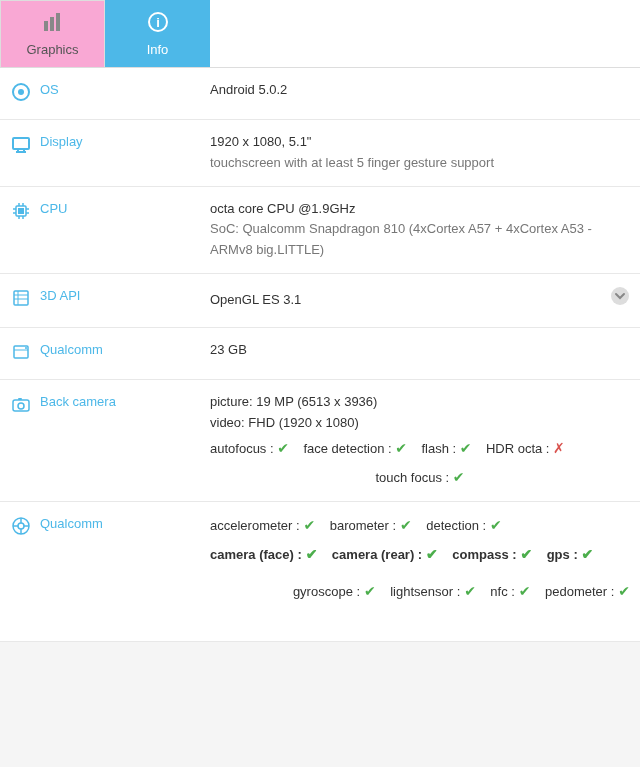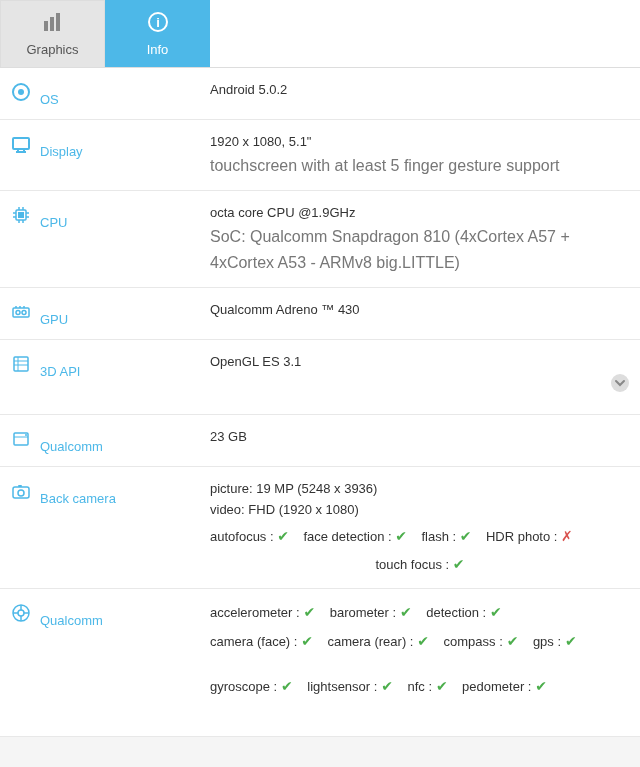--- a/index.html
+++ b/index.html
@@ -45,64 +45,64 @@
     }
     .info-table td {
       padding: 12px 10px;
       vertical-align: top;
     }
     .label-cell-td {
       width: 200px;
     }
     .label-inner {
       display: flex;
-      align-items: flex-end;
+      align-items: flex-start;
       gap: 8px;
       color: #4db8e8;
       font-size: 13px;
       padding-top: 2px;
     }
     .label-icon {
       font-size: 18px;
       color: #4db8e8;
       min-width: 22px;
       text-align: center;
     }
     .value-cell {
       color: #333;
       font-size: 13px;
       line-height: 1.6;
     }
     .value-cell .sub {
       color: #777;
-      font-size: 16px;
+      font-size: 13px;
     }
     .check-green { color: #4cae4c; font-size: 14px; }
     .check-red { color: #d9534f; font-size: 14px; }
     .feature-line { margin-bottom: 6px; }
     .feature-line:last-child { margin-bottom: 0; }
 
     .dropdown-arrow {
       margin-left: auto;
       color: #aaa;
       font-size: 18px;
       align-self: center;
     }
 
     .value-row-flex {
       display: flex;
-      flex-direction: column;
+      align-items: center;
     }
   </style>
 </head>
 <body>
 
 <div>
   <div class="tabs">
-    <div class="tab" style="background:#e5e5e5; color:#555; border:1px solid #ddd; border-bottom:none;">
+    <div class="tab" style="background:#f9a8d4; color:#555; border:1px solid #ddd; border-bottom:none;">
       <span class="tab-icon">
         <svg width="22" height="22" viewBox="0 0 22 22" fill="none">
           <rect x="2" y="10" width="4" height="10" fill="#888"></rect>
           <rect x="8" y="6" width="4" height="14" fill="#888"></rect>
           <rect x="14" y="2" width="4" height="18" fill="#888"></rect>
         </svg>
       </span>
       <span class="tab-label">Graphics</span>
     </div>
     <div class="tab active">
@@ -176,40 +176,20 @@
           </span>
           <span>CPU</span>
         </div>
       </td>
       <td class="value-cell">
         <div>octa core CPU @1.9GHz</div>
         <div class="sub">SoC: Qualcomm Snapdragon 810 (4xCortex A57 + 4xCortex A53 - ARMv8 big.LITTLE)</div>
       </td>
     </tr>
 
-    <tr>
-      <td class="label-cell-td">
-        <div class="label-inner">
-          <span class="label-icon">
-            <svg width="20" height="20" viewBox="0 0 20 20">
-              <rect x="2" y="6" width="16" height="9" rx="1" stroke="#4db8e8" stroke-width="1.5" fill="none"></rect>
-              <circle cx="7" cy="10.5" r="2" stroke="#4db8e8" stroke-width="1.5" fill="none"></circle>
-              <circle cx="13" cy="10.5" r="2" stroke="#4db8e8" stroke-width="1.5" fill="none"></circle>
-              <line x1="5" y1="4" x2="5" y2="6" stroke="#4db8e8" stroke-width="1.5"></line>
-              <line x1="9" y1="4" x2="9" y2="6" stroke="#4db8e8" stroke-width="1.5"></line>
-              <line x1="13" y1="4" x2="13" y2="6" stroke="#4db8e8" stroke-width="1.5"></line>
-            </svg>
-          </span>
-          <span>GPU</span>
-        </div>
-      </td>
-      <td class="value-cell">
-        <span>Qualcomm Adreno ™ 430</span>
-      </td>
-    </tr>
 
     <tr>
       <td class="label-cell-td">
         <div class="label-inner">
           <span class="label-icon">
             <svg width="20" height="20" viewBox="0 0 20 20">
               <rect x="3" y="3" width="14" height="14" rx="1" stroke="#4db8e8" stroke-width="1.5" fill="none"></rect>
               <line x1="3" y1="7" x2="17" y2="7" stroke="#4db8e8" stroke-width="1"></line>
               <line x1="3" y1="11" x2="17" y2="11" stroke="#4db8e8" stroke-width="1"></line>
               <line x1="7" y1="3" x2="7" y2="17" stroke="#4db8e8" stroke-width="1"></line>
@@ -257,33 +237,33 @@
             <svg width="20" height="20" viewBox="0 0 20 20">
               <rect x="2" y="6" width="16" height="11" rx="2" stroke="#4db8e8" stroke-width="1.5" fill="none"></rect>
               <circle cx="10" cy="12" r="3" stroke="#4db8e8" stroke-width="1.5" fill="none"></circle>
               <rect x="7" y="4" width="4" height="2" rx="1" fill="#4db8e8"></rect>
             </svg>
           </span>
           <span>Back camera</span>
         </div>
       </td>
       <td class="value-cell">
-        <div>picture: 19 MP (5248 x 3936)</div>
+        <div>picture: 19 MP (6513 x 3936)</div>
         <div>video: FHD (1920 x 1080)</div>
         <div class="feature-line" style="margin-top:4px;">
           <span>autofocus :</span>
           <span class="check-green"> ✔</span>
           &nbsp;&nbsp;
           <span>face detection :</span>
           <span class="check-green"> ✔</span>
           &nbsp;&nbsp;
           <span>flash :</span>
           <span class="check-green"> ✔</span>
           &nbsp;&nbsp;
-          <span>HDR photo :</span>
+          <span>HDR octa :</span>
           <span class="check-red"> ✗</span>
         </div>
         <div style="margin-top:6px;text-align:center;">
           <span>touch focus :</span>
           <span class="check-green"> ✔</span>
         </div>
       </td>
     </tr>
 
 
@@ -304,30 +284,30 @@
         </div>
       </td>
       <td class="value-cell">
         <div class="feature-line">
           <span>accelerometer :</span><span class="check-green"> ✔</span>
           &nbsp;&nbsp;
           <span>barometer :</span><span class="check-green"> ✔</span>
           &nbsp;&nbsp;
           <span>detection :</span><span class="check-green"> ✔</span>
         </div>
-        <div class="feature-line" style="margin-top:6px;">
+        <div class="feature-line" style="margin-top:6px;font-weight:bold;">
           <span>camera (face) :</span><span class="check-green"> ✔</span>
           &nbsp;&nbsp;
           <span>camera (rear) :</span><span class="check-green"> ✔</span>
           &nbsp;&nbsp;
           <span>compass :</span><span class="check-green"> ✔</span>
           &nbsp;&nbsp;
           <span>gps :</span><span class="check-green"> ✔</span>
         </div>
-        <div class="feature-line" style="margin-top:22px;">
+        <div class="feature-line" style="margin-top:14px;text-align:right;">
           <span>gyroscope :</span><span class="check-green"> ✔</span>
           &nbsp;&nbsp;
           <span>lightsensor :</span><span class="check-green"> ✔</span>
           &nbsp;&nbsp;
           <span>nfc :</span><span class="check-green"> ✔</span>
           &nbsp;&nbsp;
           <span>pedometer :</span><span class="check-green"> ✔</span>
         </div>
         <div class="feature-line" style="margin-top:6px;">
           

